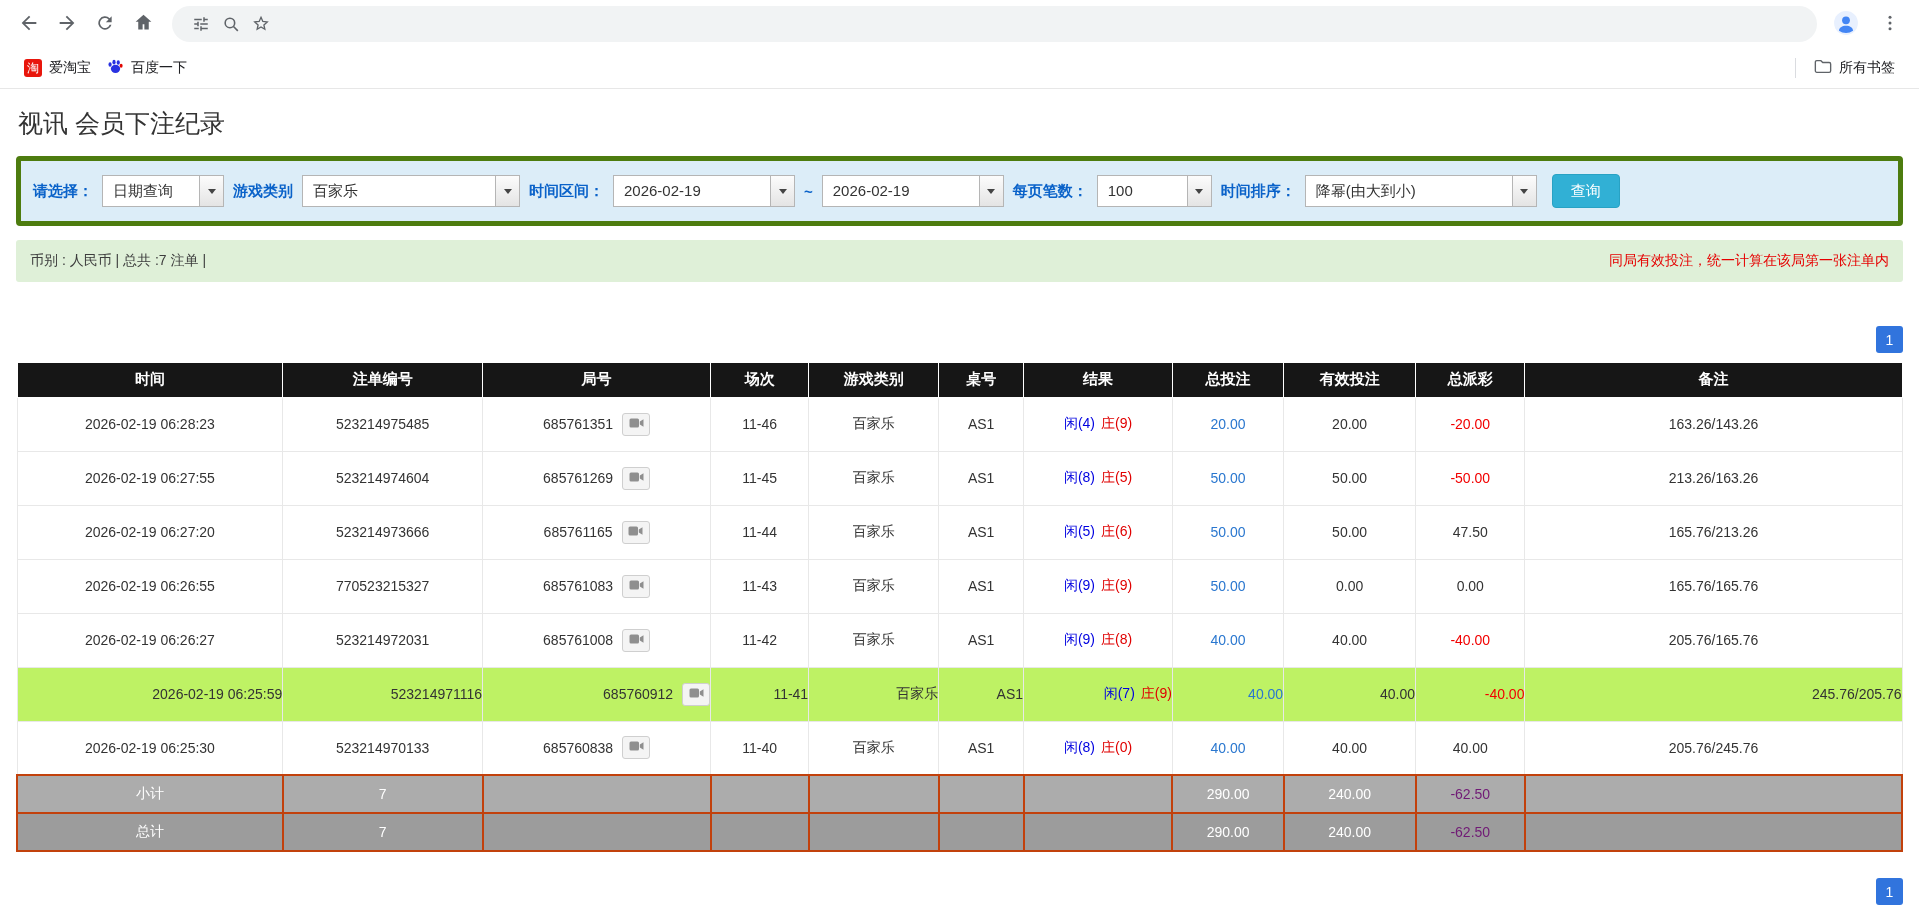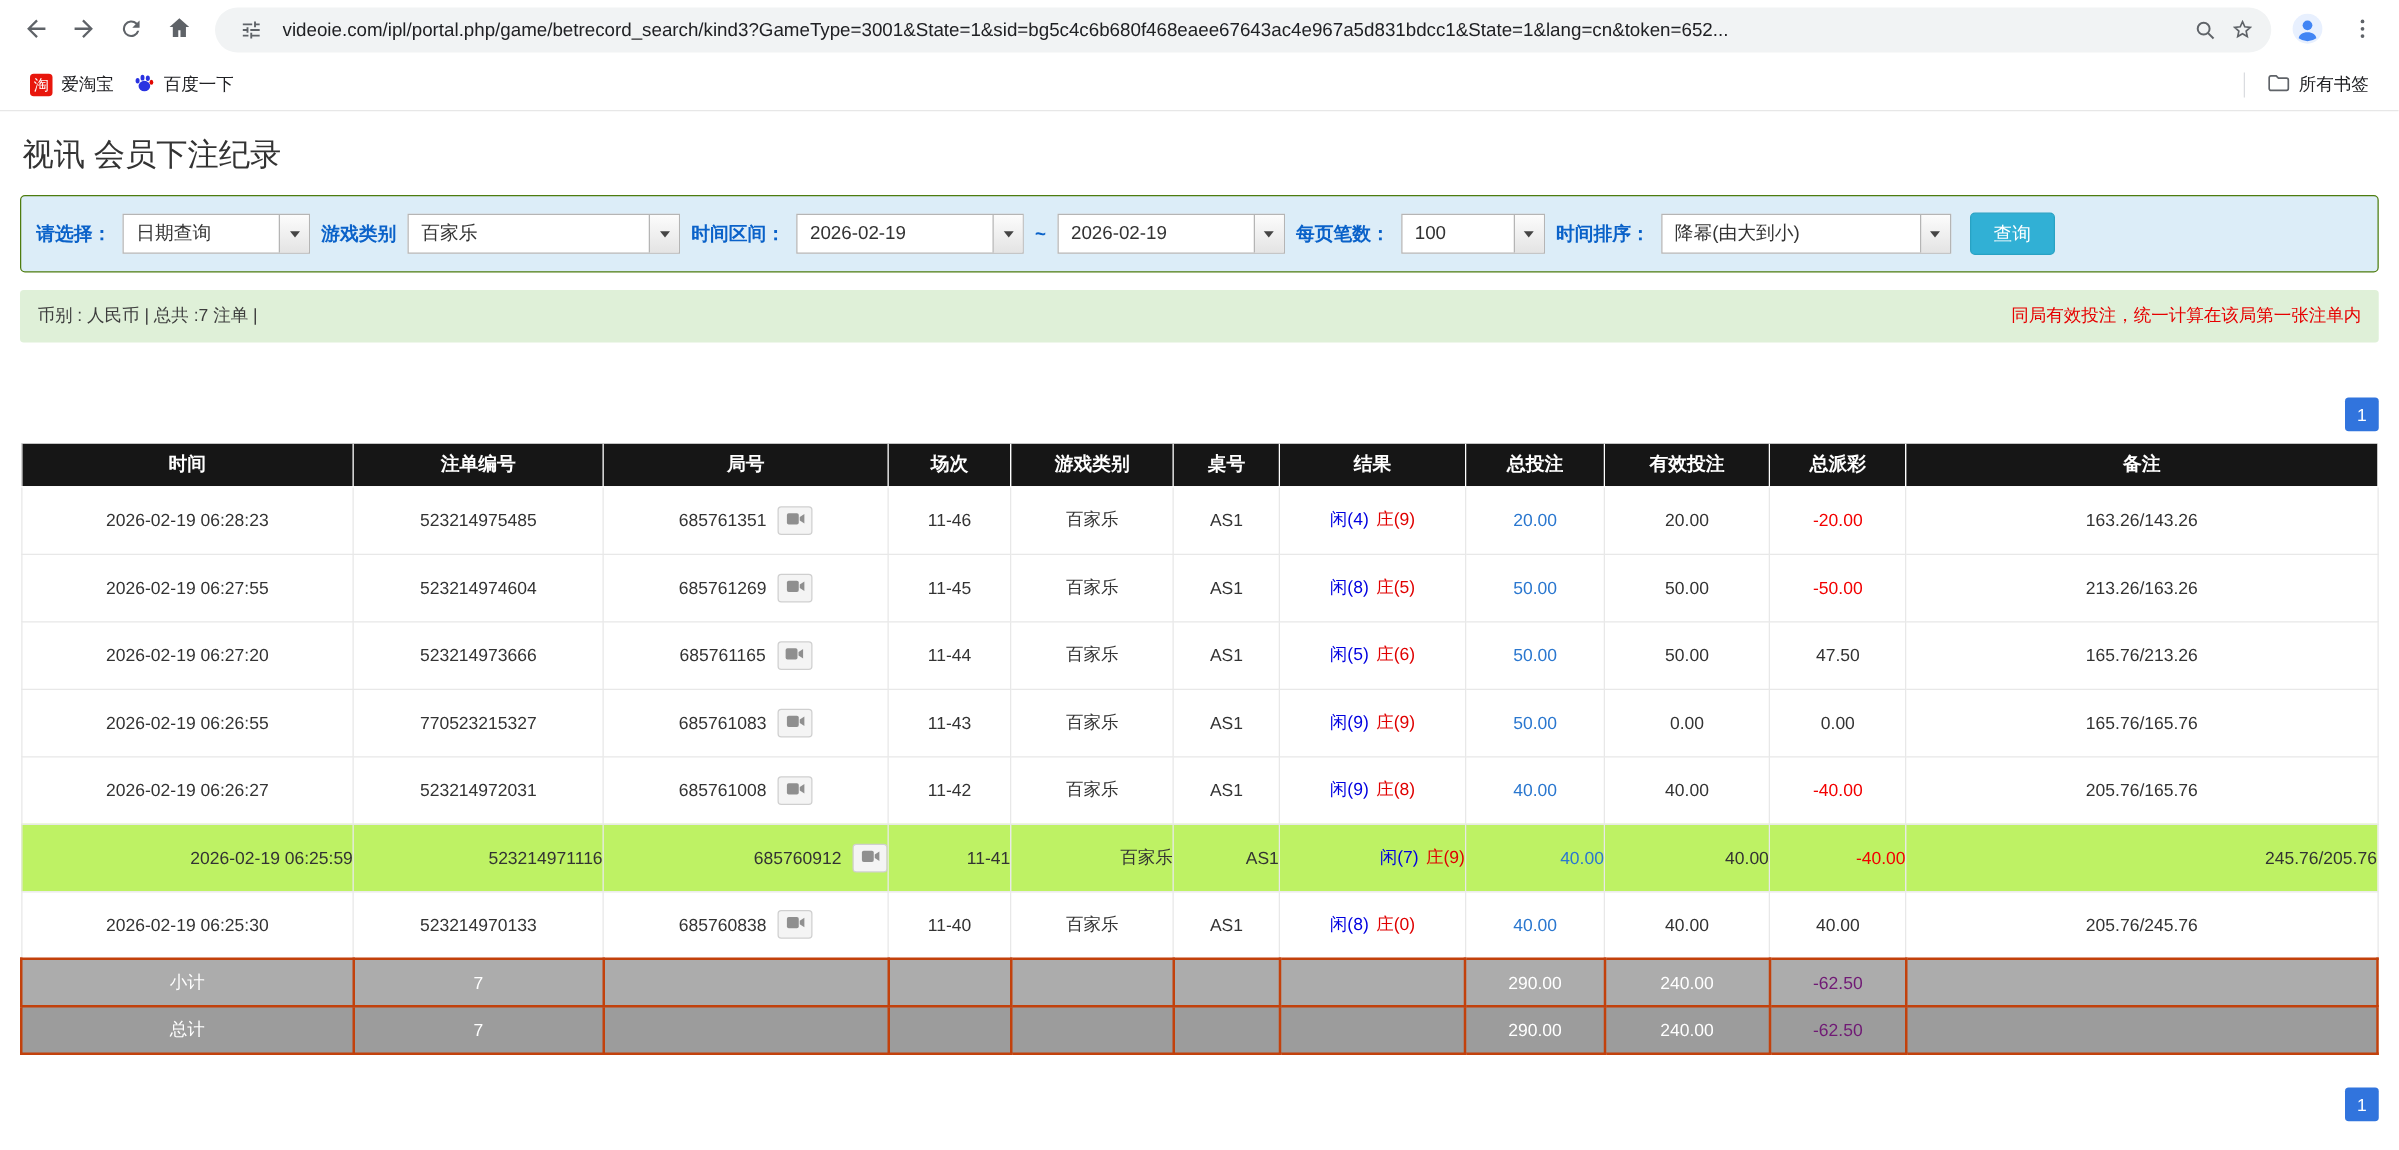--- a/index.html
+++ b/index.html
@@ -23,27 +23,27 @@
   .bookmarks { display: flex; align-items: center; height: 41px; padding: 0 16px; font-size: 14px; color: #202124; border-bottom: 1px solid #e7e7e7; }
   .bm { display: flex; align-items: center; gap: 7px; cursor: pointer; padding: 5px 8px; border-radius: 5px; white-space: nowrap; }
   .bm-ico-taobao { width: 18px; height: 18px; background: #e8160c; color: #fff; font-size: 12px; line-height: 18px; display: inline-flex; align-items: center; justify-content: center; border-radius: 3px; }
   .bm-spacer { flex: 1; }
   .bm-divider { width: 1px; height: 20px; background: #dadce0; margin: 0 10px; }
 
   
   .content { padding: 0 16px; }
   .page-title { font-size: 25px; color: #333; font-weight: 500; margin: 18px 2px 16px; }
 
-  .filter-bar { background: #dcedf8; border: 1px solid #4d7c0f; border-radius: 4px; padding: 13px 12px; display: flex; align-items: center; gap: 9px; }
+  .filter-bar { background: #dcedf8; border: 5px solid #4d7c0f; border-radius: 4px; padding: 13px 12px; display: flex; align-items: center; gap: 9px; }
   .f-label { color: #0a62c9; font-weight: bold; font-size: 15px; white-space: nowrap; }
   .combo { display: flex; align-items: stretch; background: #fff; border: 1px solid #b5b5b5; height: 32px; cursor: pointer; flex: 0 0 auto; }
   .combo-text { padding: 0 10px; line-height: 30px; font-size: 15px; color: #333; flex: 1; white-space: nowrap; overflow: hidden; }
   .combo-arrow { width: 24px; border-left: 1px solid #b5b5b5; background: linear-gradient(#fcfcfc, #e4e4e4); display: flex; align-items: center; justify-content: center; }
   .combo-arrow::after { content: ""; width: 0; height: 0; border: 4px solid transparent; border-top: 5px solid #444; margin-top: 5px; }
-  .w-select { width: 150px; } .w-game { width: 218px; } .w-date { width: 182px; } .w-size { width: 115px; } .w-sort { width: 232px; }
+  .w-select { width: 122px; } .w-game { width: 218px; } .w-date { width: 182px; } .w-size { width: 115px; } .w-sort { width: 232px; }
   .search-btn { height: 34px; padding: 0 18px; background: #31b0d5; border: 1px solid #28a2c4; color: #fff; font-size: 15px; border-radius: 4px; cursor: pointer; margin-left: 6px; }
 
   .summary-bar { background: #dff0d8; border-radius: 3px; margin-top: 14px; padding: 12px 14px; display: flex; align-items: center; justify-content: space-between; font-size: 14px; color: #3d3d3d; }
   .summary-right { color: #e60000; }
 
   .pager { display: flex; justify-content: flex-end; }
   .pager-top { margin: 44px 0 10px; }
   .pager-bottom { margin: 26px 0 0; }
   .page-btn { min-width: 27px; height: 27px; padding: 0 6px; background: #3174dd; color: #fff; display: flex; align-items: center; justify-content: center; font-size: 14px; border-radius: 3px; cursor: pointer; }
 
@@ -88,21 +88,20 @@
             <path d="M12 3l9 8h-3v9h-5v-6h-2v6H6v-9H3z" fill="#5f6368"></path>
           </svg></span>
     </button>
 
     <div class="urlbar">
       <span class="urlbar-icon">
         <svg width="18" height="18" viewBox="0 0 24 24" fill="#5f6368">
             <path d="M3 17v2h6v-2H3zM3 5v2h10V5H3zm10 16v-2h8v-2h-8v-2h-2v6h2zM7 9v2H3v2h4v2h2V9H7zm14 4v-2H11v2h10zm-6-4h2V7h4V5h-4V3h-2v6z"></path>
           </svg>
       </span>
-      <span class="url-text">videoie.com/ipl/portal.php/game/betrecord_search/kind3?GameType=3001&amp;State=1&amp;sid=bg5c4c6b680f468eaee67643ac4e967a5d831bdcc1&amp;State=1&amp;lang=cn&amp;token=652...</span>
       <span class="urlbar-icon">
         <svg width="19" height="19" viewBox="0 0 24 24">
             <circle cx="10" cy="10" r="6" fill="none" stroke="#5f6368" stroke-width="2"></circle>
             <path d="M14.5 14.5L20 20" stroke="#5f6368" stroke-width="2"></path>
           </svg>
       </span>
       <span class="urlbar-icon">
         <svg width="20" height="20" viewBox="0 0 24 24">
             <path d="M12 4l2.2 4.9 5.3.6-4 3.6 1.1 5.2L12 15.6l-4.6 2.7 1.1-5.2-4-3.6 5.3-.6z" fill="none" stroke="#5f6368" stroke-width="1.6"></path>
           </svg>

